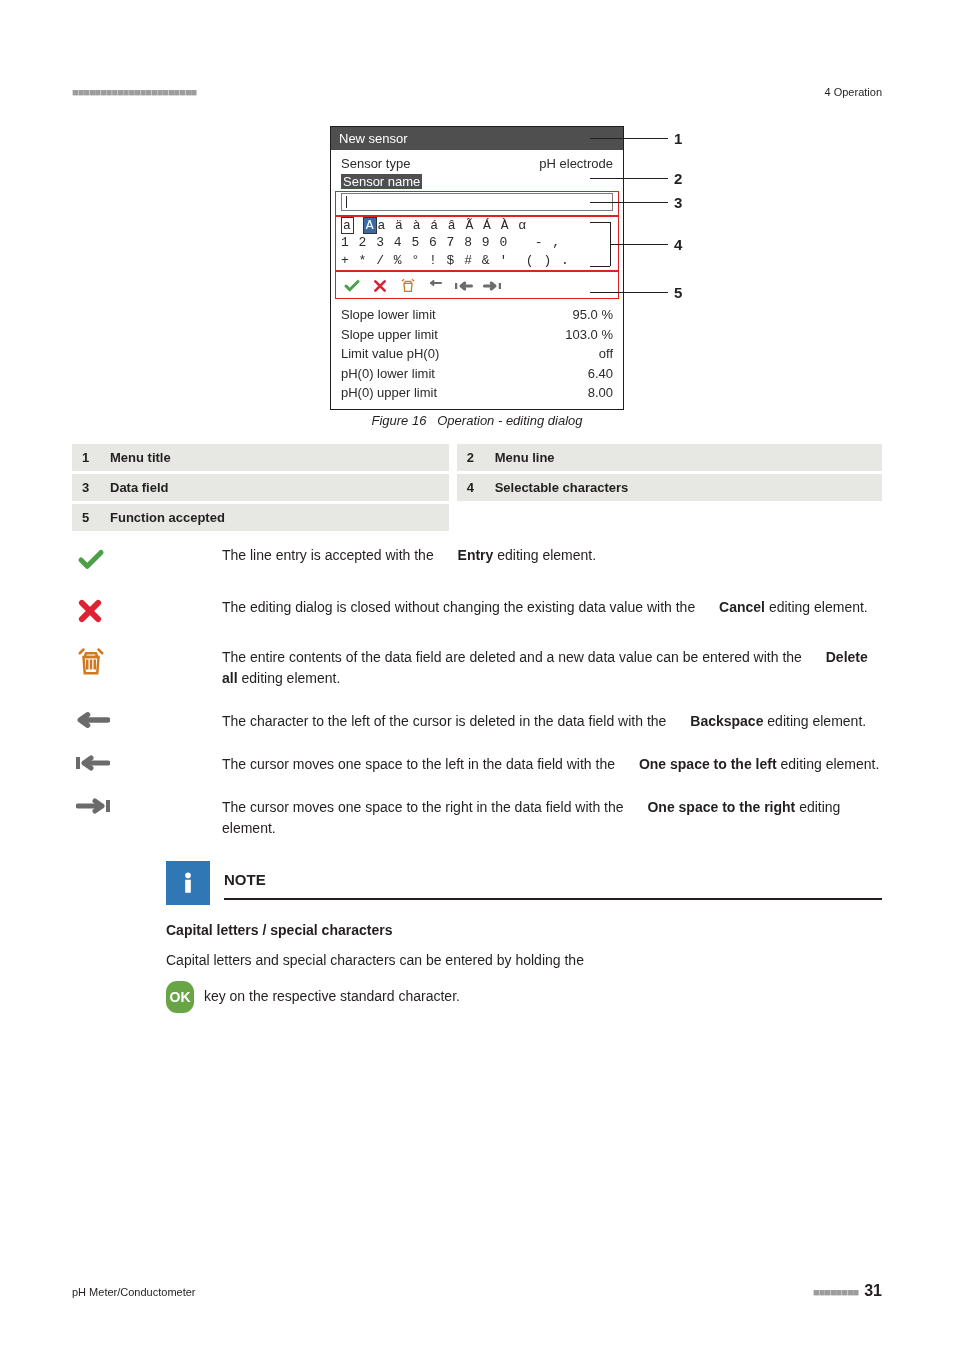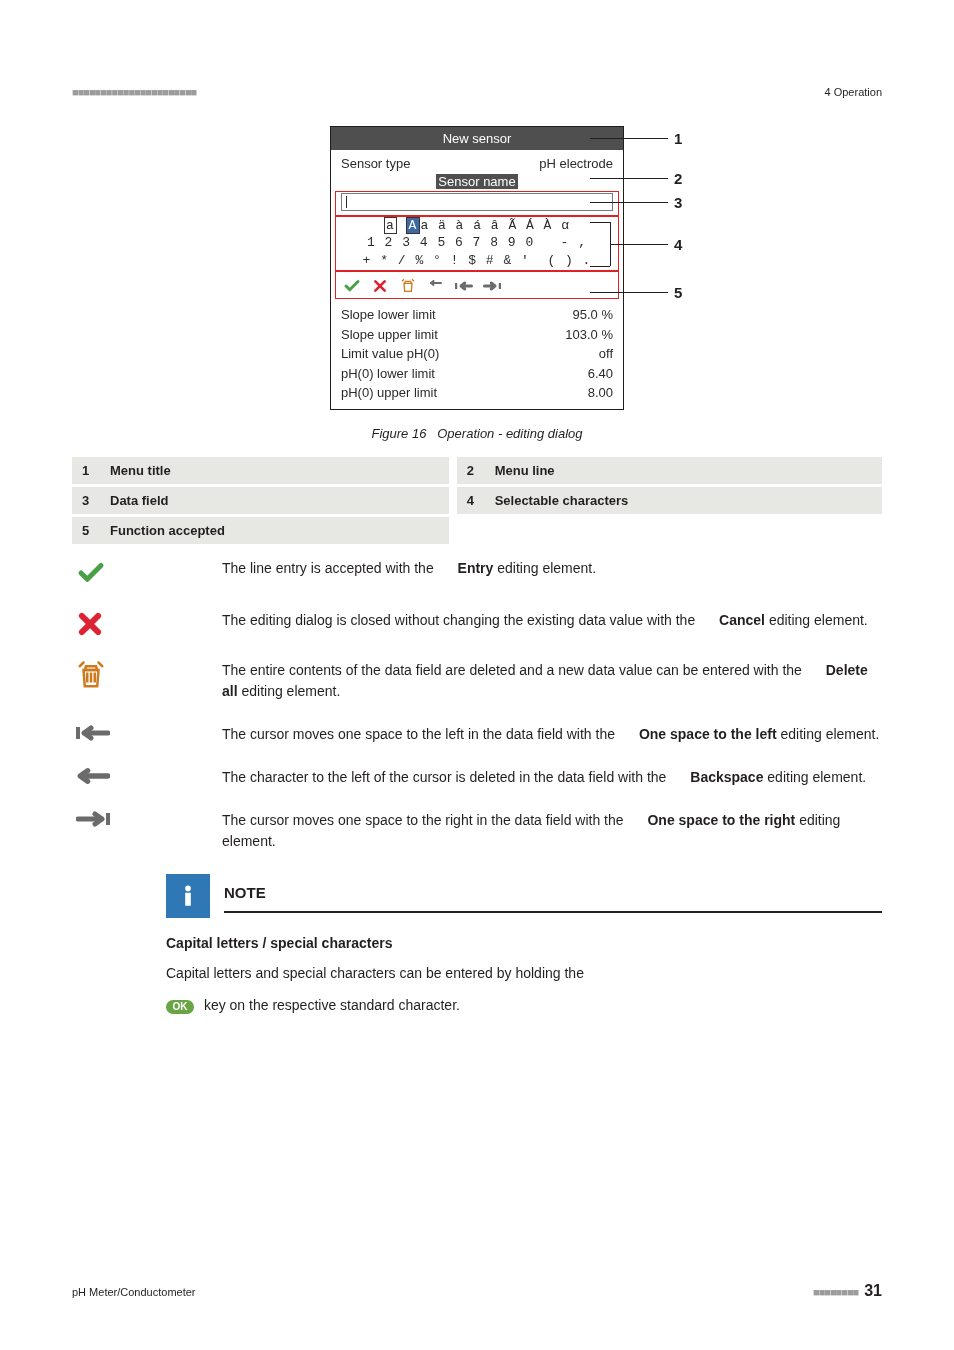--- a/index.html
+++ b/index.html
@@ -2,55 +2,55 @@
 <html><head>
 <meta charset="utf-8">
 <style>
   * { box-sizing: border-box; margin: 0; padding: 0; }
   html, body { width: 954px; height: 1350px; background: #fff; font-family: Arial, Helvetica, sans-serif; color: #231f20; }
   .page { padding: 86px 72px 40px 72px; position: relative; height: 100%; }
   .runhead { display: flex; justify-content: space-between; font-size: 11px; color: #231f20; margin-bottom: 28px; }
   .runhead .ticks { letter-spacing: -1px; color: #9c9c9c; }
   .figwrap { display: flex; justify-content: center; margin-top: 6px; }
   .device { position: relative; width: 294px; }
-  .screen { border: 1px solid #1e1e1e; background: #fff; text-align: center; }
+  .screen { border: 1px solid #1e1e1e; background: #fff; }
   .scr-title { background: #4f4f4f; color: #fff; font-size: 13px; padding: 4px 8px; }
   .scr-body { padding: 4px 10px 6px 10px; font-size: 13px; color: #2b2b2b; position: relative; }
   .row { display: flex; justify-content: space-between; line-height: 1.5; }
   .hl { background: #4f4f4f; color: #fff; padding: 0 2px; }
   .fieldbox { border: 1px solid #7a7a7a; height: 18px; margin: 4px 0 6px 0; position: relative; }
   .cursor { position: absolute; left: 4px; top: 2px; width: 1px; height: 12px; background: #2b2b2b; }
   .redbox { position: absolute; border: 1.5px solid #d22; pointer-events: none; }
   .chars { font-family: "Courier New", monospace; font-size: 13px; line-height: 1.35; white-space: pre; letter-spacing: 1px; }
   .chars .hlA { background: #3d6aa3; color: #fff; padding: 0 2px; border: 1px solid #333; }
   .chars .boxa { border: 1px solid #333; padding: 0 1px; }
   .funcrow { display: flex; gap: 10px; align-items: center; padding: 4px 2px; }
   .ic { width: 18px; height: 18px; display: inline-flex; align-items: center; justify-content: center; }
   .callouts { position: absolute; left: 300px; top: 0; height: 100%; }
   .call { position: absolute; font-family: Arial; font-weight: 700; font-size: 15px; left: 44px; }
   .cline { position: absolute; height: 1px; background: #231f20; }
   .cbranch { position: absolute; width: 1px; background: #231f20; }
-  .figcap { text-align: center; font-style: italic; font-size: 13px; margin: 16px 0 16px; }
+  .figcap { text-align: center; font-style: italic; font-size: 13px; margin: 3px 0 16px; }
   .legend { width: 100%; border-collapse: collapse; margin-bottom: 10px; }
   .legend td { background: #e7e7e4; padding: 6px 10px; font-size: 13px; }
   .legend td.num { font-weight: 700; width: 28px; }
   .legend td.lbl { font-weight: 700; }
   .legend td.gap { background: transparent; width: 8px; padding: 0; }
   .legend tr.spacer td { background: transparent; height: 3px; padding: 0; }
   .descs { margin-top: 14px; }
   .descrow { display: flex; gap: 30px; margin-bottom: 22px; align-items: flex-start; }
   .descrow .icon { width: 120px; display: flex; justify-content: flex-start; padding-left: 4px; }
   .descrow .txt { flex: 1; font-size: 14px; line-height: 1.5; }
   .note { margin-left: 94px; margin-top: 18px; }
   .note-head { display: flex; align-items: center; gap: 14px; }
   .note-ibox { width: 44px; height: 44px; background: #2f78b5; display: flex; align-items: center; justify-content: center; }
   .note-title { font-weight: 700; font-size: 15px; flex: 1; border-bottom: 2px solid #231f20; padding-bottom: 10px; padding-top: 6px; }
   .note-body { font-size: 14px; line-height: 1.6; margin-top: 14px; }
   .note-body .sub { font-weight: 700; margin-bottom: 8px; }
-  .okbtn { display: inline-flex; align-items: center; justify-content: center; width: 28px; height: 14px; border-radius: 11px; background: #69a544; color: #fff; font-size: 10px; font-weight: 700; vertical-align: middle; margin-right: 6px; }
+  .okbtn { display: inline-flex; align-items: center; justify-content: center; width: 28px; height: 32px; border-radius: 11px; background: #69a544; color: #fff; font-size: 14px; font-weight: 700; vertical-align: middle; margin-right: 6px; }
   .footer { position: absolute; bottom: 50px; left: 72px; right: 72px; display: flex; justify-content: space-between; font-size: 11px; align-items: baseline; }
   .footer .fticks { color: #9c9c9c; letter-spacing: -1px; }
   .footer .pnum { font-weight: 700; font-size: 16px; margin-left: 6px; text-align: center; }
   b { font-weight: 700; margin-left: 20px; }
 </style>
 </head>
 <body>
 
 <div class="page">
 
@@ -229,36 +229,36 @@
             <path d="M6 8h12l-1 13H7L6 8z" fill="none" stroke="#cf7a1f" stroke-width="2"></path>
             <path d="M9 10v8M12 10v8M15 10v8" stroke="#cf7a1f" stroke-width="2"></path>
             <path d="M8 5h8l1 3H7l1-3z" fill="none" stroke="#cf7a1f" stroke-width="2"></path>
             <path d="M3 5l3-3M21 5l-3-3" stroke="#cf7a1f" stroke-width="2" stroke-linecap="round"></path>
           </svg>
         </div>
       <div class="txt"><span>The entire contents of the data field are deleted and a new data value can be entered with the </span><b>Delete all</b><span> editing element.</span></div>
     </div>
     <div class="descrow">
       <div class="icon">
+          <svg viewBox="0 0 32 16" width="34" height="18">
+            <path d="M30 8H8" stroke="#6b6b6b" stroke-width="5" stroke-linecap="round"></path>
+            <path d="M4 8l7-5M4 8l7 5" stroke="#6b6b6b" stroke-width="5" stroke-linecap="round" fill="none"></path>
+          </svg>
+        </div>
+      <div class="txt"><span>The character to the left of the cursor is deleted in the data field with the </span><b>Backspace</b><span> editing element.</span></div>
+    </div>
+    <div class="descrow">
+      <div class="icon">
           <svg viewBox="0 0 34 16" width="34" height="18">
             <rect x="0" y="2" width="4" height="12" fill="#6b6b6b"></rect>
             <path d="M32 8H12" stroke="#6b6b6b" stroke-width="5" stroke-linecap="round"></path>
             <path d="M8 8l7-5M8 8l7 5" stroke="#6b6b6b" stroke-width="5" stroke-linecap="round" fill="none"></path>
           </svg>
         </div>
       <div class="txt"><span>The cursor moves one space to the left in the data field with the </span><b>One space to the left</b><span> editing element.</span></div>
-    </div>
-    <div class="descrow">
-      <div class="icon">
-          <svg viewBox="0 0 32 16" width="34" height="18">
-            <path d="M30 8H8" stroke="#6b6b6b" stroke-width="5" stroke-linecap="round"></path>
-            <path d="M4 8l7-5M4 8l7 5" stroke="#6b6b6b" stroke-width="5" stroke-linecap="round" fill="none"></path>
-          </svg>
-        </div>
-      <div class="txt"><span>The character to the left of the cursor is deleted in the data field with the </span><b>Backspace</b><span> editing element.</span></div>
     </div>
     <div class="descrow">
       <div class="icon">
           <svg viewBox="0 0 34 16" width="34" height="18">
             <rect x="30" y="2" width="4" height="12" fill="#6b6b6b"></rect>
             <path d="M2 8h20" stroke="#6b6b6b" stroke-width="5" stroke-linecap="round"></path>
             <path d="M26 8l-7-5M26 8l-7 5" stroke="#6b6b6b" stroke-width="5" stroke-linecap="round" fill="none"></path>
           </svg>
         </div>
       <div class="txt"><span>The cursor moves one space to the right in the data field with the </span><b>One space to the right</b><span> editing element.</span></div>

